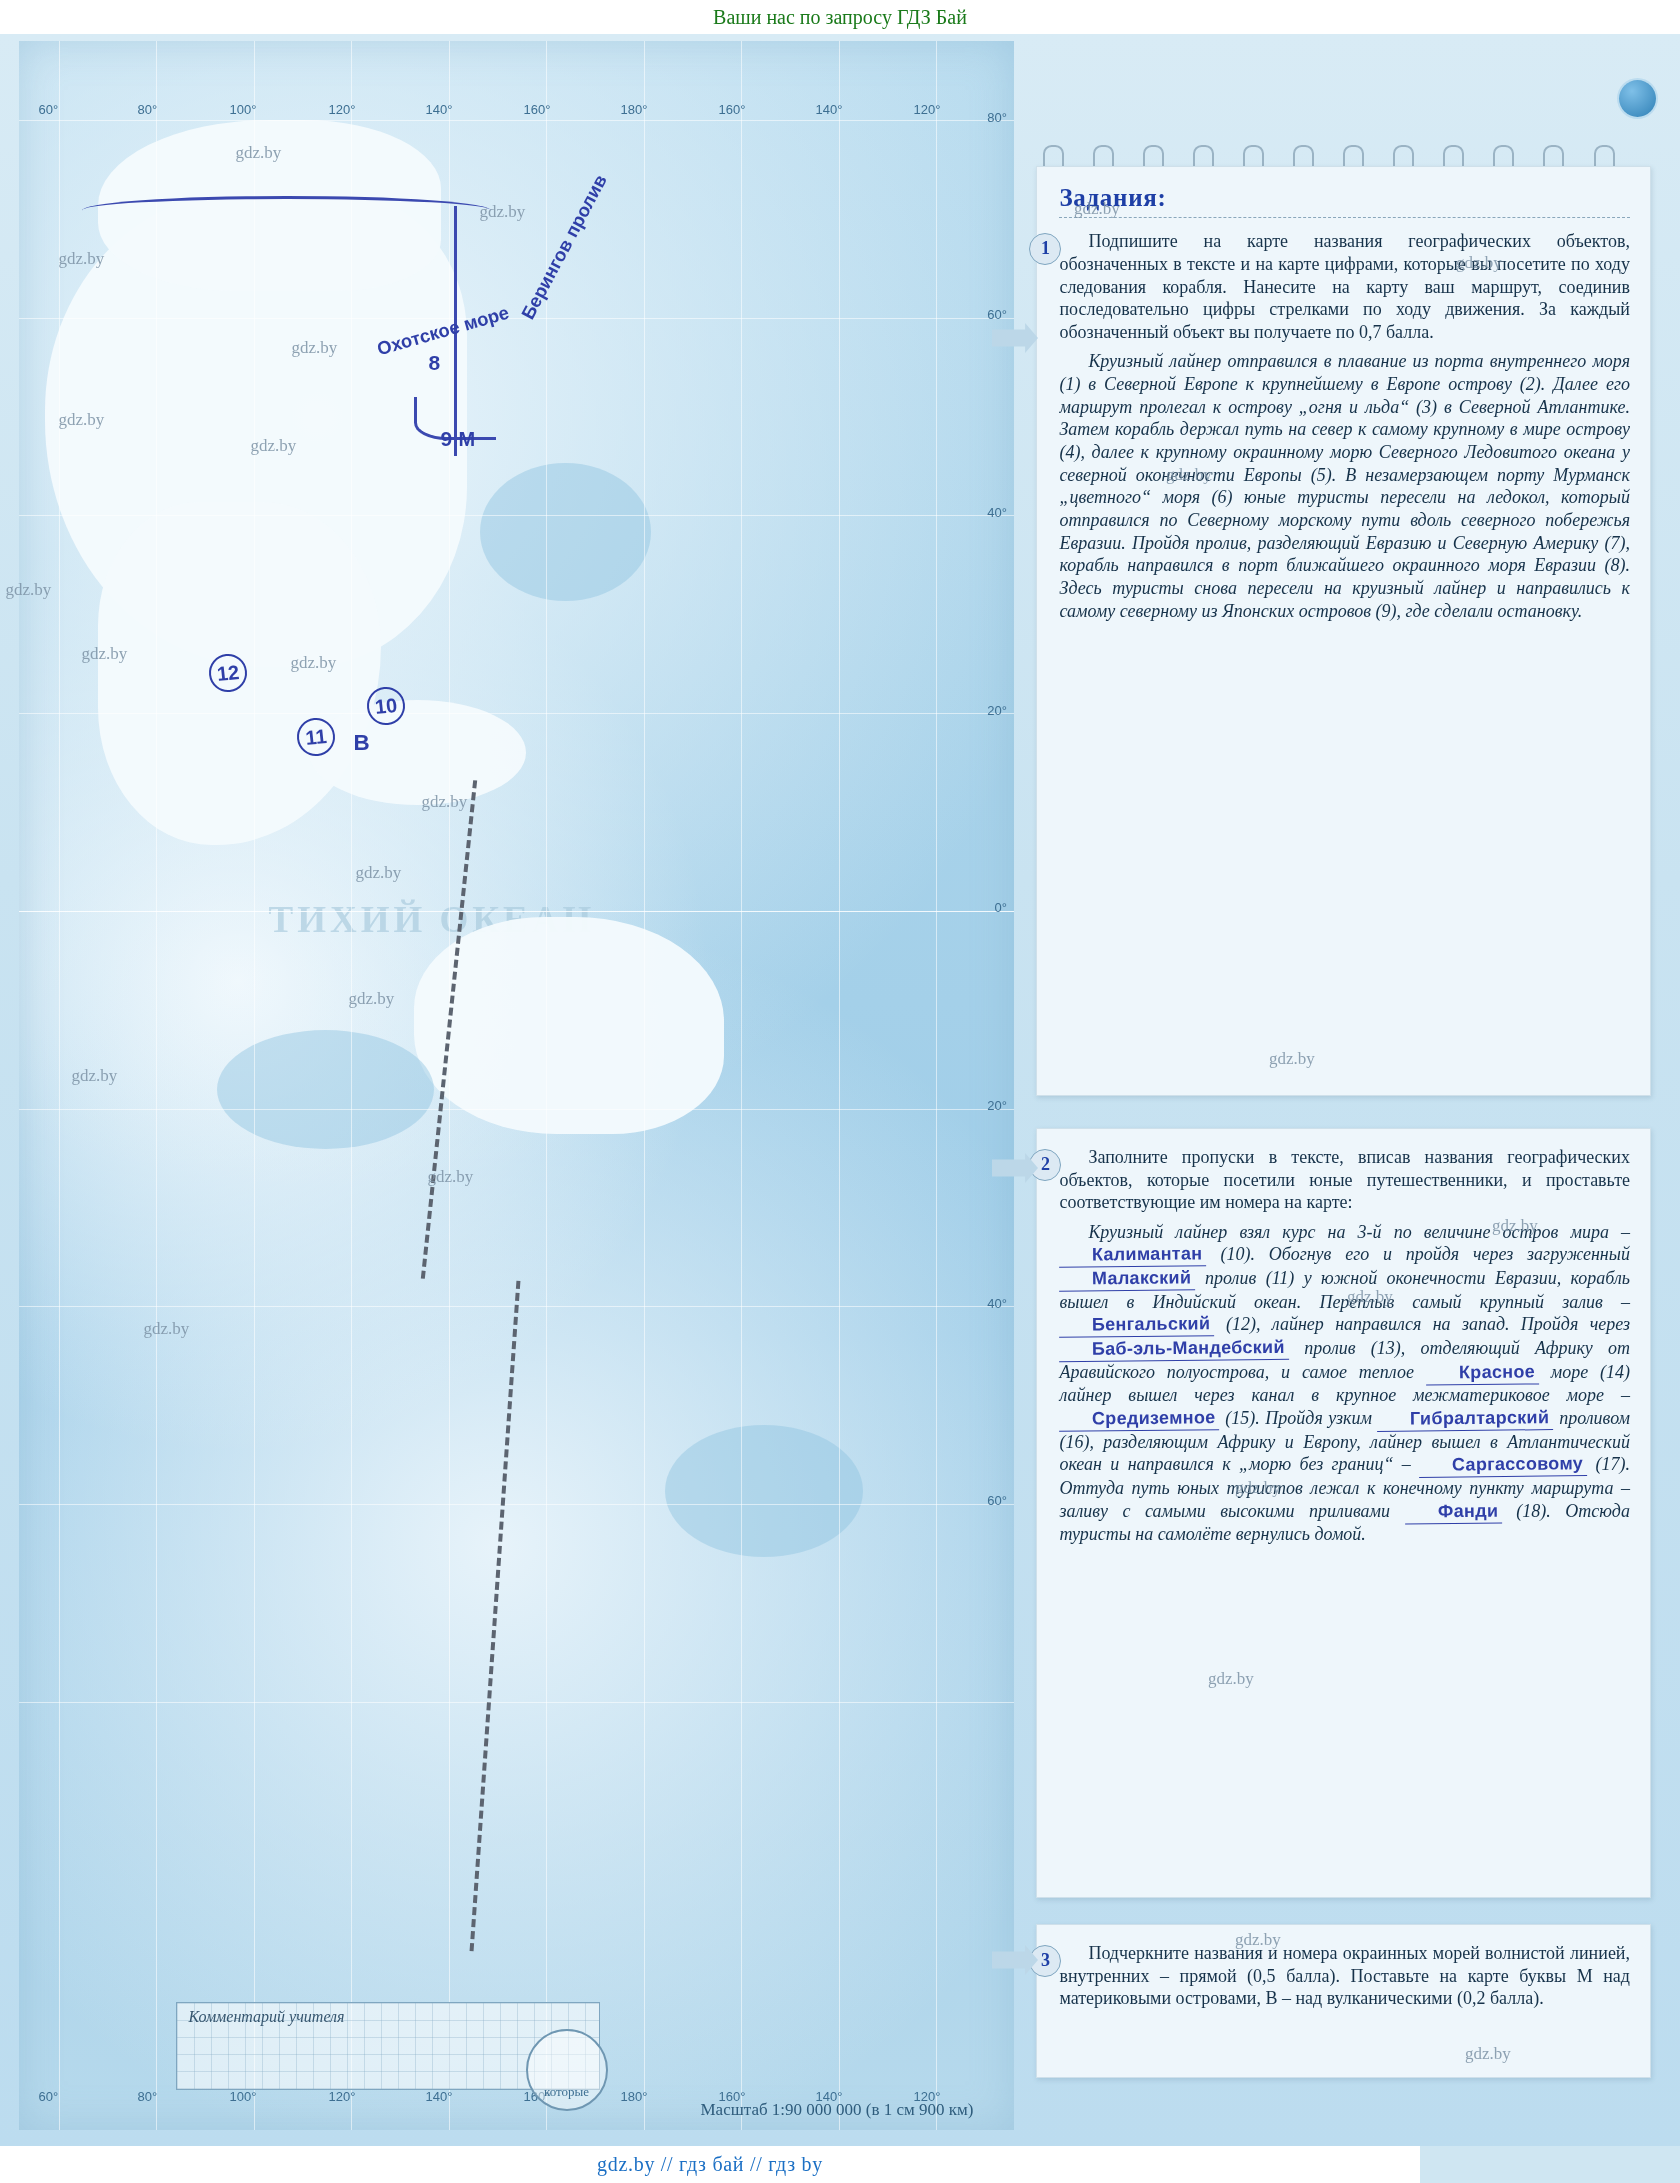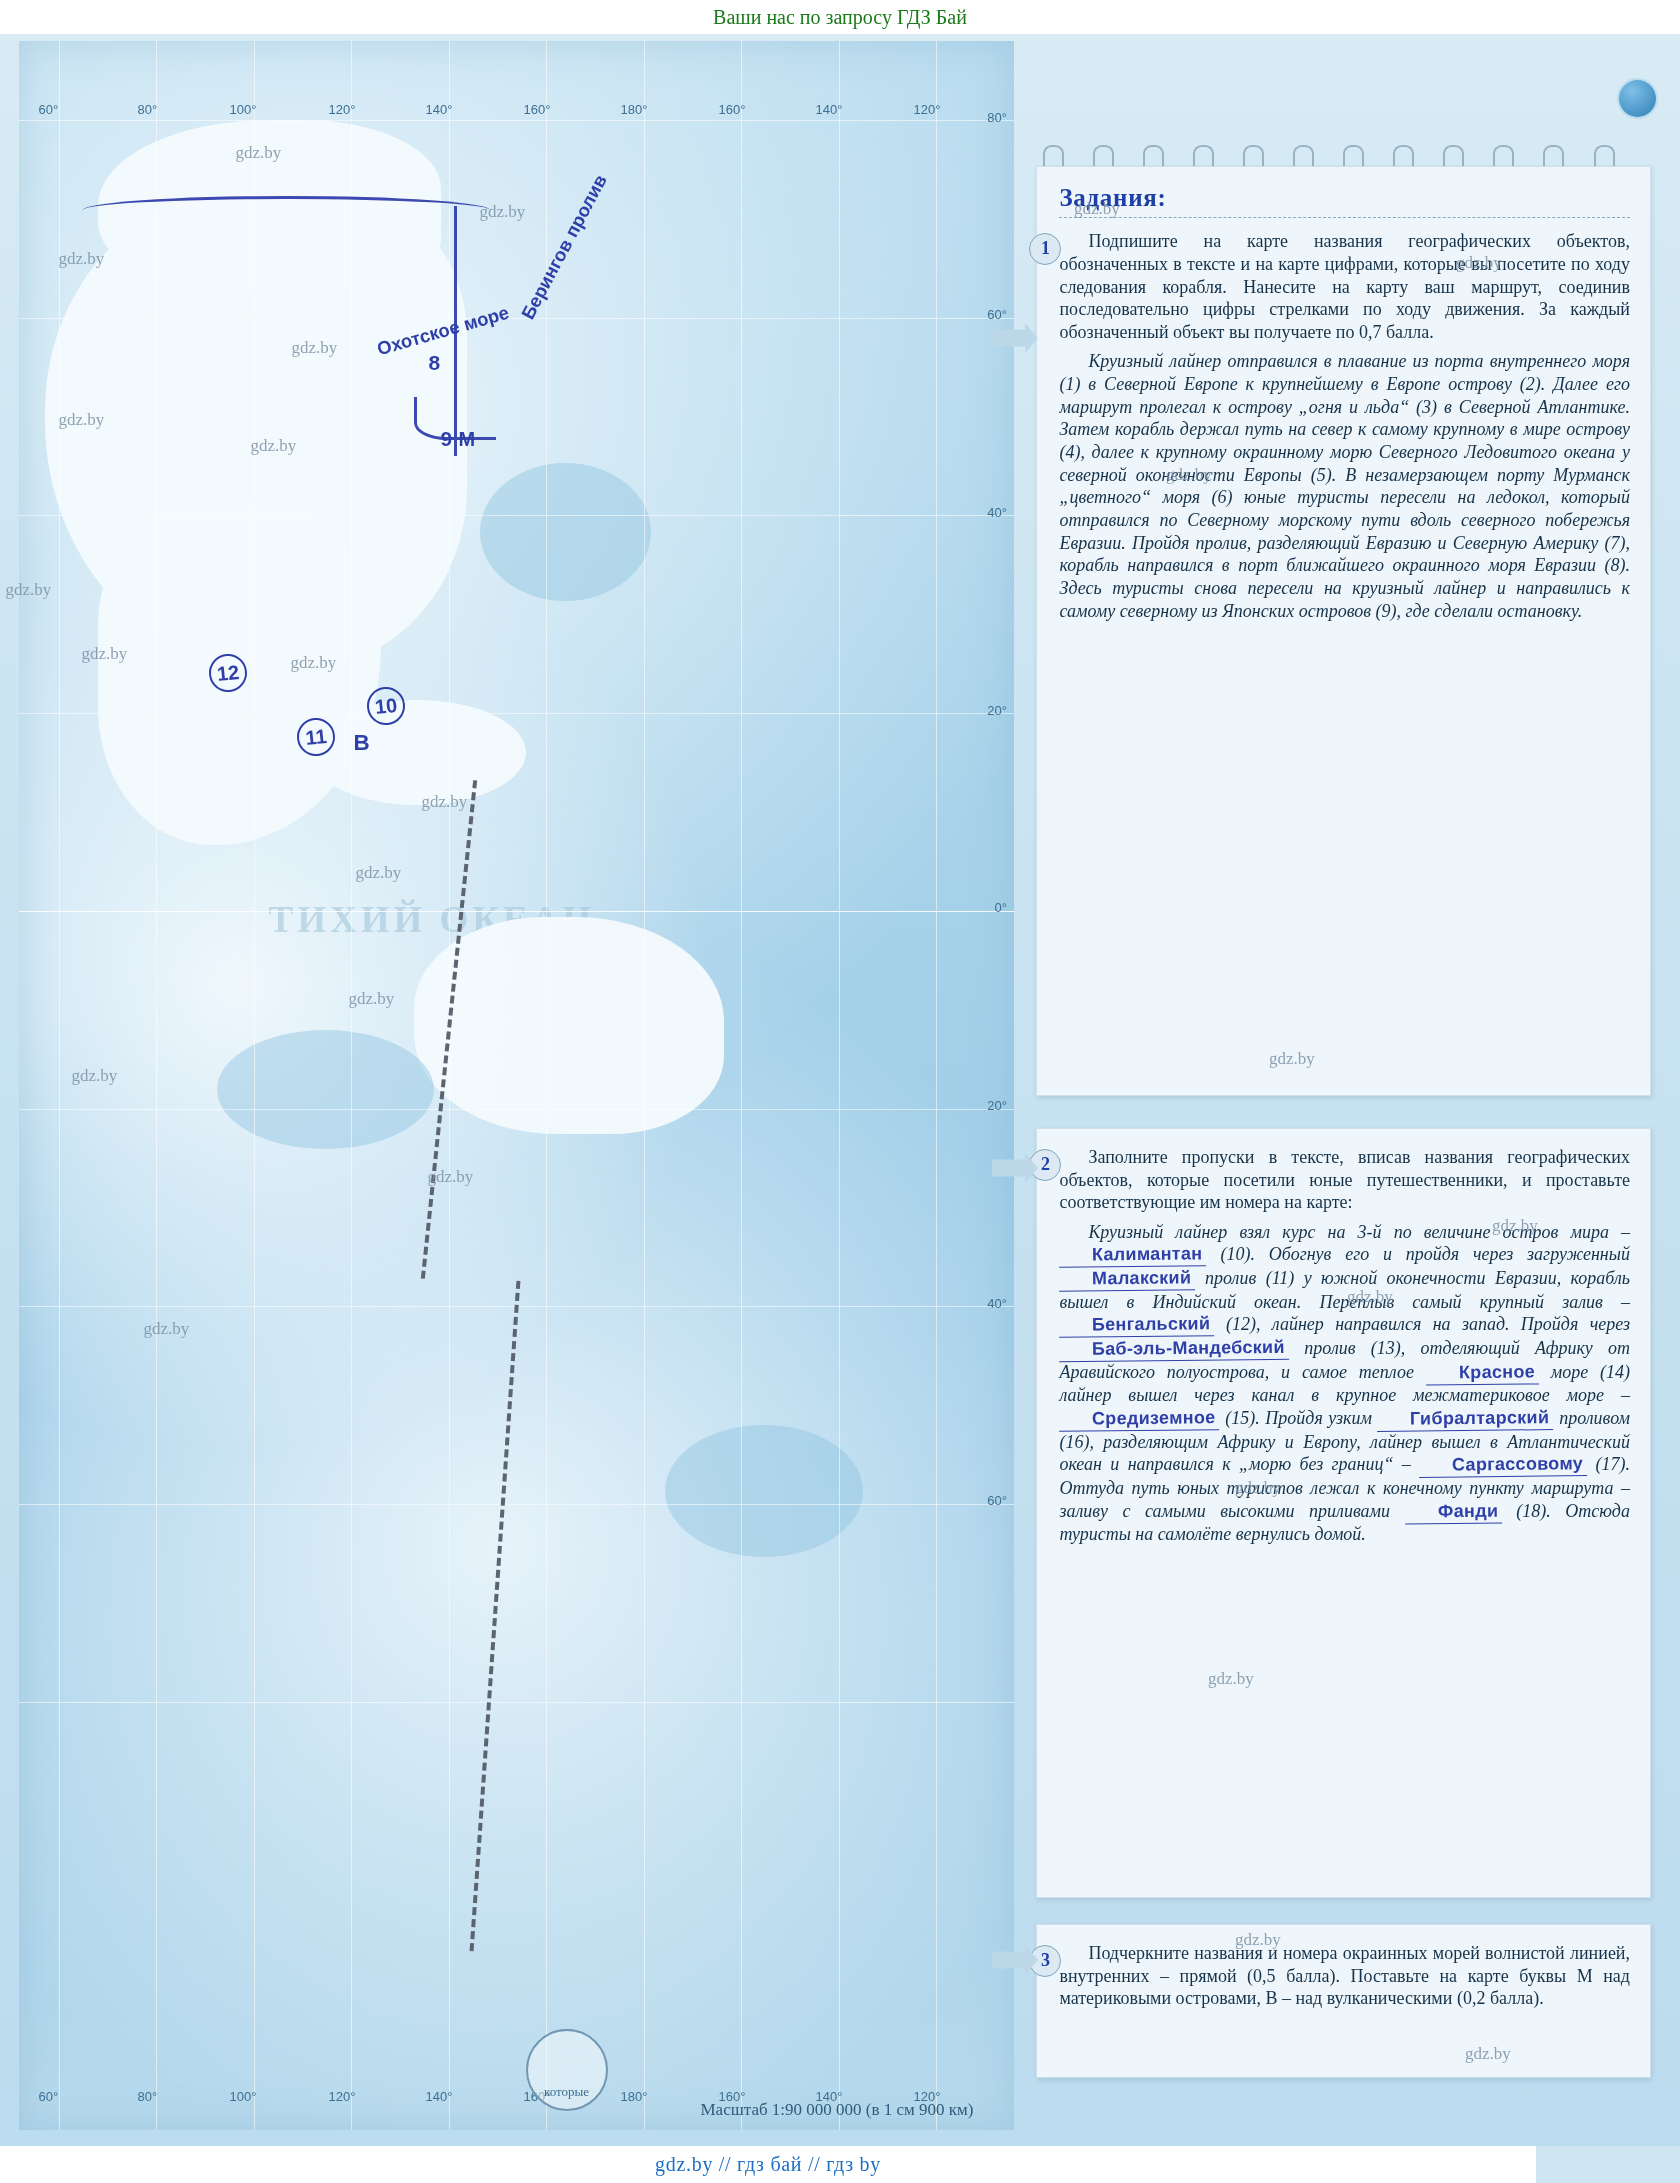--- a/index.html
+++ b/index.html
@@ -11,21 +11,21 @@
     overflow:hidden;
   }
   
   .top-banner {
     position:absolute; left:0; top:0; width:1680px; height:34px;
     background:#ffffff; color:#1a7a1a;
     font-family:"Liberation Serif", serif; font-size:20px;
     display:flex; align-items:center; justify-content:center;
   }
   .bottom-banner {
-    position:absolute; left:0; bottom:0; width:1536px; height:37px;
+    position:absolute; left:0; bottom:0; width:1420px; height:37px;
     background:#ffffff; color:#1b6fc4;
     font-family:"Liberation Serif", serif; font-size:20px;
     display:flex; align-items:center; justify-content:center;
     letter-spacing:0.7px;
   }
   
   .page {
     position:absolute; left:0; top:34px; width:1680px; height:2112px;
     background:linear-gradient(180deg,#d8ebf5 0%, #c9e3f1 40%, #bcdcef 100%);
     overflow:hidden;
@@ -234,20 +234,23 @@
     <div class="hand" style="left:356px; top:279px; transform:rotate(-16deg); font-size:18.5px;">Охотское море</div>
     <div class="hand" style="left:410px; top:310px; font-size:21px;">8</div>
     <div class="hand" style="left:422px; top:386px; font-size:21px;">9</div>
     <div class="hand" style="left:440px; top:387px; font-size:20px;">М</div>
     <div class="hand" style="left:335px; top:689px; font-size:22.4px;">В</div>
 
     <div class="hand-num" style="left:190px; top:613px;">12</div>
     <div class="hand-num" style="left:348px; top:646px;">10</div>
     <div class="hand-num" style="left:278px; top:677px;">11</div>
 
+    <div class="comment-box">
+      <div class="comment-label">Комментарий учителя</div>
+    </div>
     <div class="mark-circle">
       <span>которые</span>
     </div>
 
     <div class="wm" style="left:217px; top:102px;">gdz.by</div>
     <div class="wm" style="left:461px; top:161px;">gdz.by</div>
     <div class="wm" style="left:40px;  top:208px;">gdz.by</div>
     <div class="wm" style="left:273px; top:297px;">gdz.by</div>
     <div class="wm" style="left:40px;  top:369px;">gdz.by</div>
     <div class="wm" style="left:232px; top:395px;">gdz.by</div>

